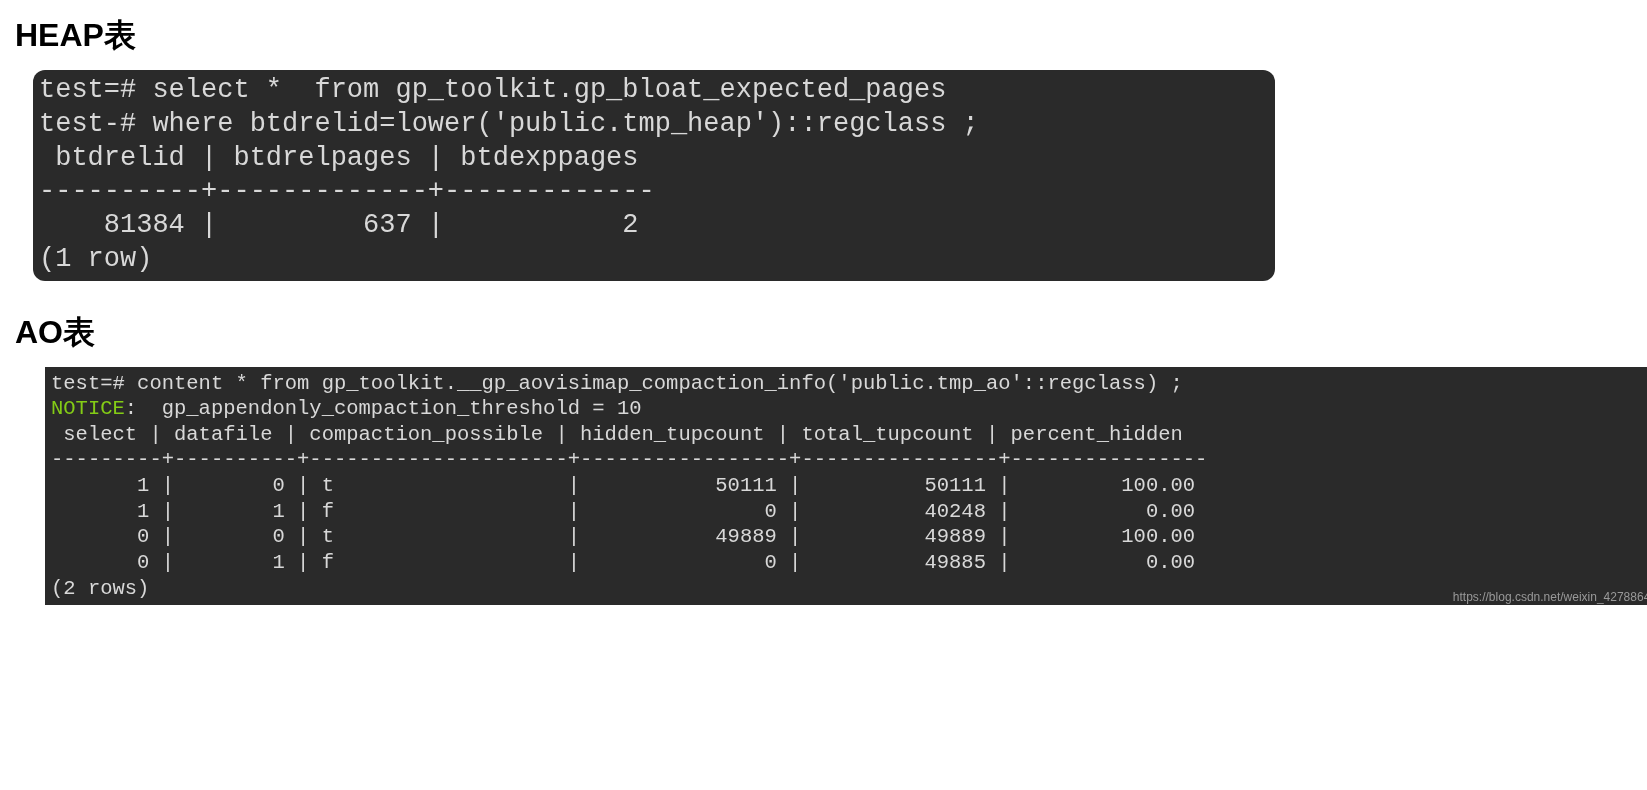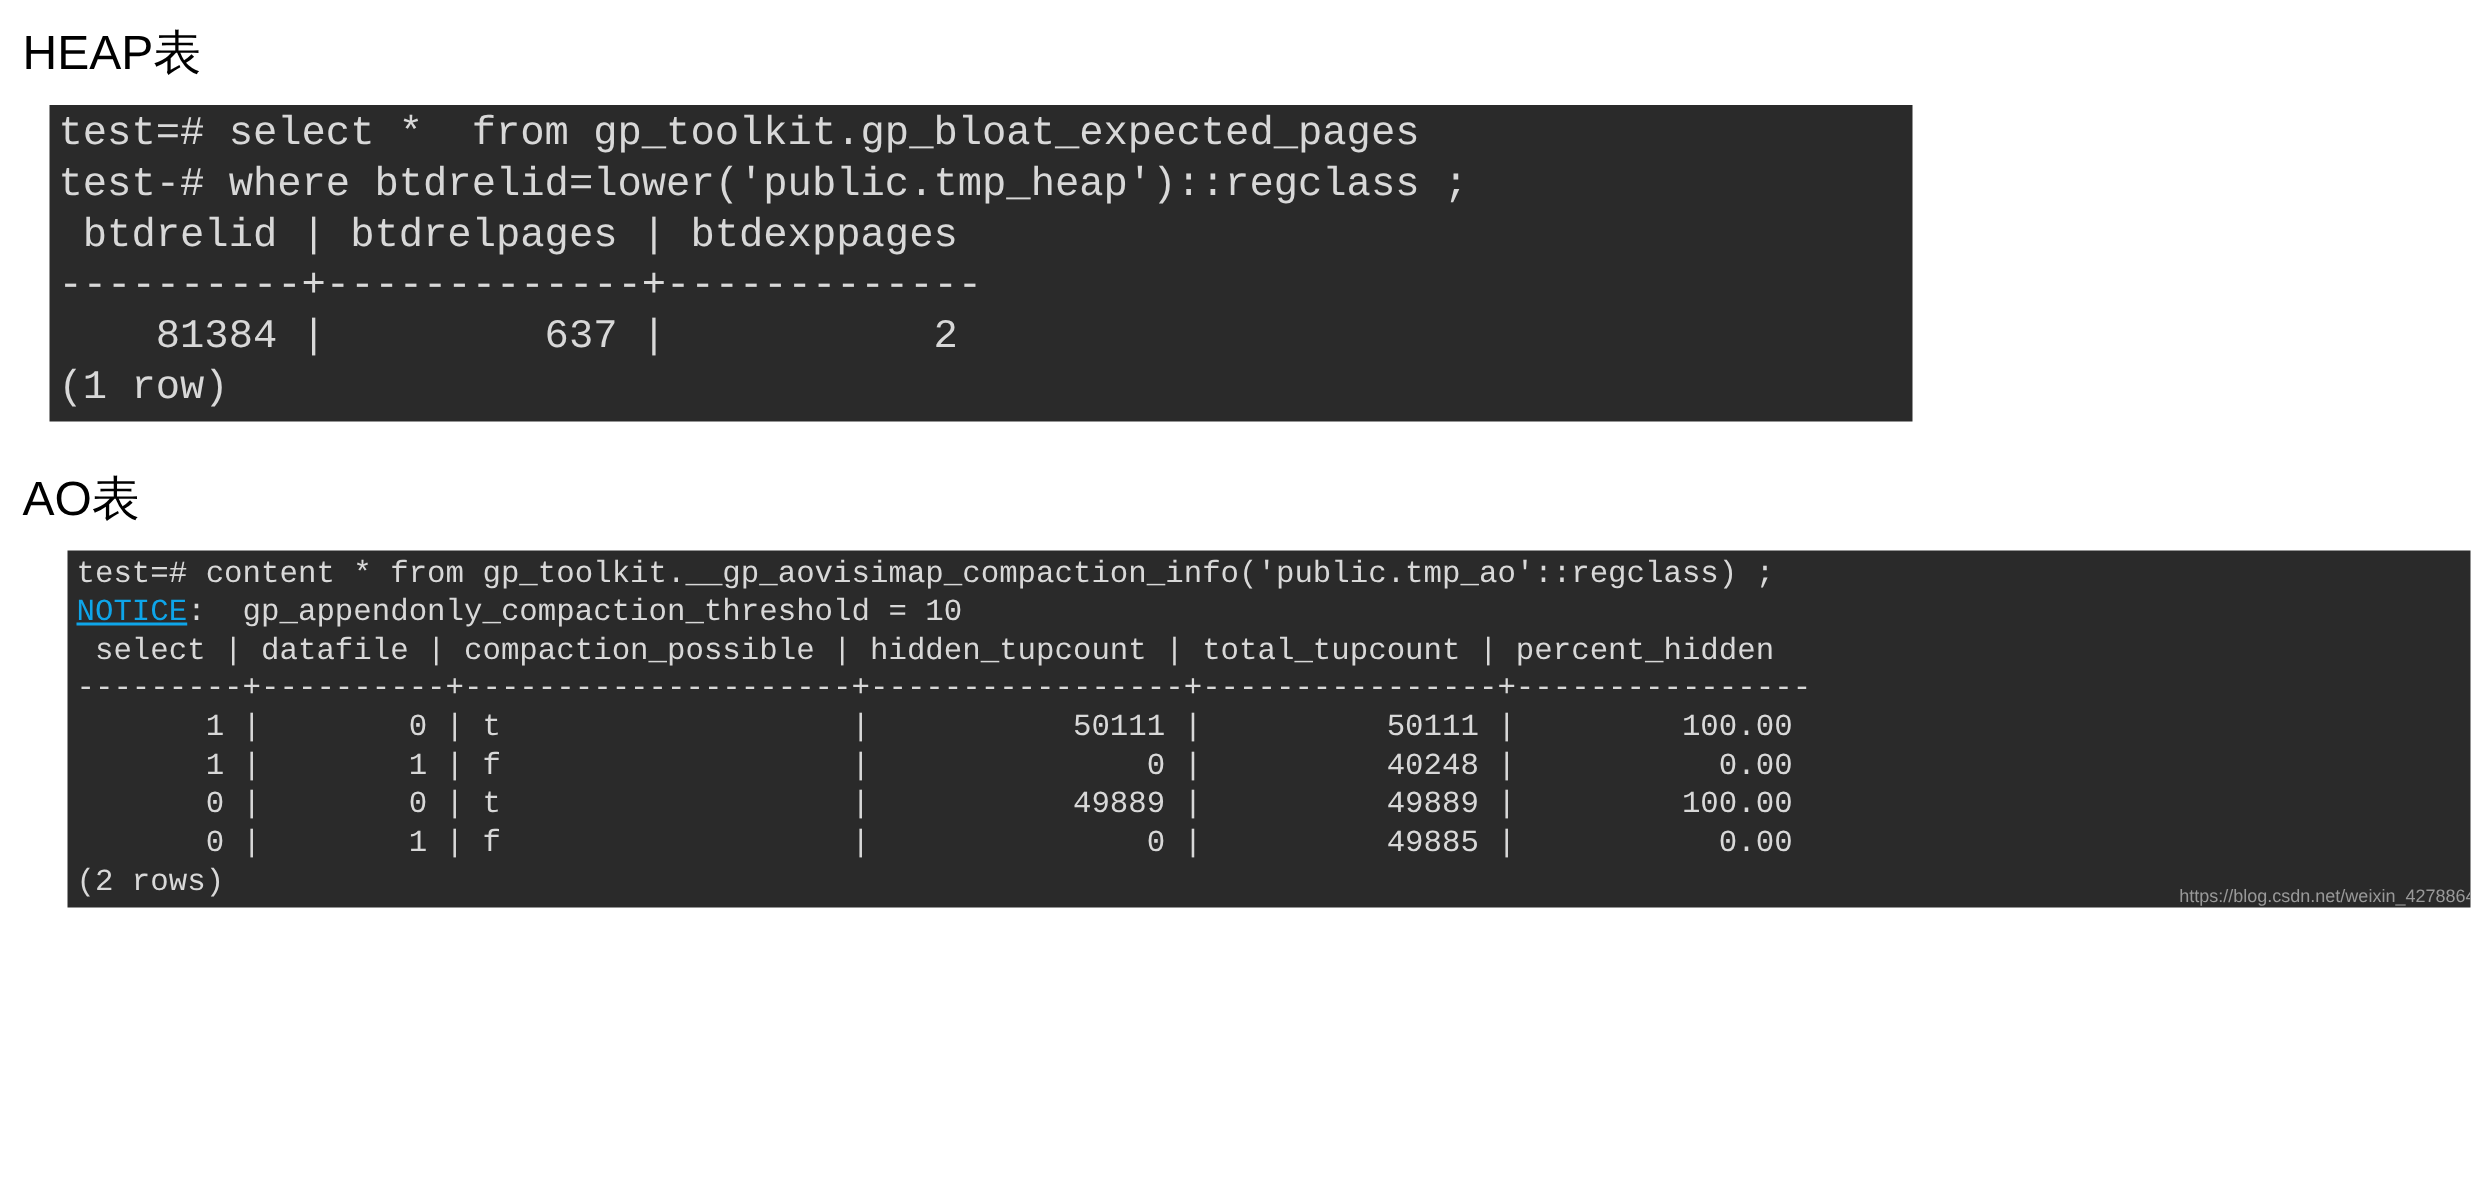--- a/index.html
+++ b/index.html
@@ -5,48 +5,48 @@
   body {
     margin: 0;
     padding: 10px 15px;
     background: #ffffff;
     font-family: Arial, "Microsoft YaHei", sans-serif;
     width: 1647px;
     box-sizing: border-box;
   }
   h2.section-title {
     font-size: 32px;
-    font-weight: normal;
+    font-weight: bold;
     margin: 4px 0 12px 0;
     color: #000;
   }
   .terminal {
     background: #2a2a2a;
     color: #d8d8d8;
     font-family: "Courier New", monospace;
     white-space: pre;
     padding: 4px 6px;
     line-height: 1.25;
     margin-bottom: 30px;
     overflow: hidden;
   }
   .terminal.large {
     font-size: 27px;
     margin-left: 18px;
     width: 1230px;
+    border-radius: 12px;
   }
   .terminal.small {
     font-size: 20.5px;
     margin-left: 30px;
     width: 1600px;
     position: relative;
   }
   .notice {
-    color: #0ea5e9;
-    text-decoration: underline;
+    color: #84cc16;
   }
   .watermark {
     position: absolute;
     right: 0;
     bottom: 0;
     color: #999;
     font-family: Arial, sans-serif;
     font-size: 12px;
     background: transparent;
   }

